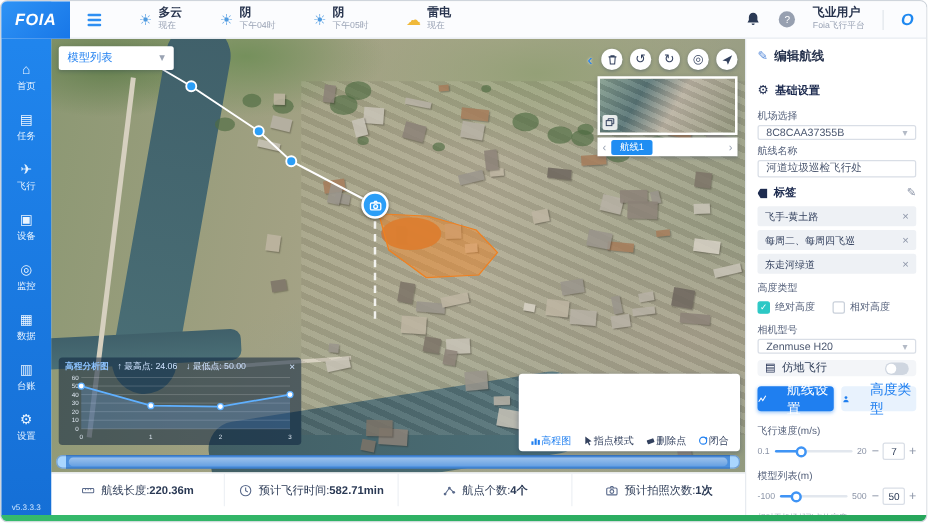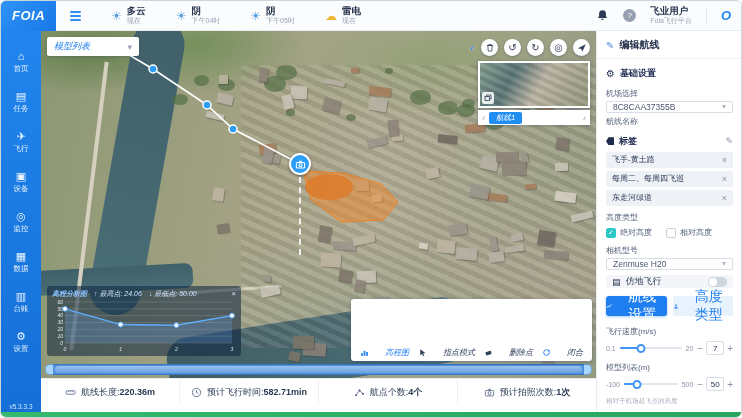--- a/index.html
+++ b/index.html
@@ -32,21 +32,21 @@
   .nav .itm .nlb{font-size:7.5px;}
   .ver{position:absolute;bottom:4px;left:0;width:40px;text-align:center;font-size:6.5px;color:#cfe6ff;}
 
   
   .map{position:absolute;left:40px;top:30px;width:555px;height:347px;overflow:hidden;background:
     radial-gradient(130px 60px at 8% 6%,#64804e 0%,transparent 70%),
     radial-gradient(160px 70px at 28% 4%,#75905c 0%,transparent 70%),
     radial-gradient(220px 90px at 70% 8%,#94a077 0%,transparent 75%),
     radial-gradient(240px 130px at 92% 70%,#a8a28d 0%,transparent 70%),
     radial-gradient(280px 150px at 55% 88%,#99a088 0%,transparent 75%),
-    linear-gradient(100deg,#8c9873 0%,#a2a183 35%,#afaa92 60%,#929a7f 100%); font-style: italic;}
+    linear-gradient(100deg,#8c9873 0%,#a2a183 35%,#afaa92 60%,#929a7f 100%);}
   .water{position:absolute;background:linear-gradient(180deg,#40606a,#4a6f76);z-index:1;}
   .riv1{left:70px;top:-14px;width:52px;height:300px;transform:rotate(10deg);border-radius:26px;}
   .canal{left:-12px;top:236px;width:164px;height:25px;transform:rotate(-3deg);border-radius:8px;}
   .riv2{left:126px;top:286px;width:300px;height:66px;transform:rotate(-9deg);border-radius:22px;background:linear-gradient(90deg,#415e64,#4d7078);}
   .road{position:absolute;background:#d6d0bf;z-index:1;}
   .road1{left:46px;top:30px;width:4px;height:290px;transform:rotate(7deg);}
   .road2{left:120px;top:258px;width:120px;height:3px;transform:rotate(-4deg);}
   .rooftex{position:absolute;left:200px;top:34px;right:0;bottom:30px;background:repeating-linear-gradient(24deg,rgba(104,94,86,.30) 0 5px,rgba(226,219,206,.30) 5px 10px);opacity:.45;z-index:1;}
   .bld{position:absolute;inset:0;z-index:2;}
   .bld i{position:absolute;display:block;}
@@ -78,21 +78,21 @@
   .elev .ehead{display:flex;align-items:center;gap:7px;font-size:7px;color:#cfe3ff;line-height:1.2;}
   .elev .ehead .et{color:#8fc4ff;font-weight:bold;}
   .elev .ehead .ex{margin-left:auto;color:#cfe3ff;cursor:pointer;font-size:8px;}
 
   
   .mscroll{left:4px;right:4px;bottom:3px;height:11px;border-radius:5px;background:linear-gradient(90deg,#a9d6ff 0 8px,#4c90dd 8px calc(100% - 8px),#a9d6ff calc(100% - 8px));box-shadow:inset 0 0 0 1px rgba(30,80,150,.4);cursor:pointer;}
   .mscroll .hdl{position:absolute;left:10px;right:10px;top:2px;bottom:2px;border-radius:4px;background:linear-gradient(180deg,rgba(255,255,255,.45),rgba(255,255,255,.15));}
 
   
   .pill{right:4px;bottom:17px;background:#fff;border-radius:3px;box-shadow:0 1px 4px rgba(20,40,80,.3);display:flex;align-items:center;gap:9px;padding:3px 9px;}
-  .pill .pitem{display:flex;align-items:center;gap:16px;font-size:8px;color:#33415e;cursor:pointer;margin-top:45px;}
+  .pill .pitem{display:flex;align-items:center;gap:0;font-size:8px;color:#33415e;cursor:pointer;margin-top:45px;}
   .pill .pitem svg{width:9px;height:9px;}
   .pill .pitem.act{color:#1f7ff0;}
   .pill .iblue{color:#1f7ff0;}
 
   
   .stats{position:absolute;left:40px;top:377px;width:555px;height:27px;background:#fff;border-top:1px solid #e9edf2;display:flex;z-index:10;}
   .stats .cell{flex:1;display:flex;align-items:center;justify-content:center;gap:5px;border-right:1px solid #eef1f5;font-size:9px;color:#2b3a55;}
   .stats .cell:last-child{border-right:none;}
   .stats .cell svg{width:11px;height:11px;color:#5b6b8c;}
   .stats .cell b{font-weight:bold;}
@@ -116,21 +116,21 @@
   .chip2 .x{margin-left:auto;color:#8a93a6;cursor:pointer;font-size:9px;}
   .chkrow{display:flex;gap:14px;margin:2px 0 4px;}
   .chk{display:flex;align-items:flex-end;gap:4px;font-size:8px;color:#55617b;cursor:pointer;}
   .box{width:10px;height:10px;border-radius:2px;border:1px solid #c9d0da;background:#fff;display:flex;align-items:center;justify-content:center;color:#fff;font-size:7px;}
   .box.on{background:#2cc8c5;border-color:#2cc8c5;}
   .togglerow{background:#f3f5f8;border-radius:3px;height:20px;display:flex;align-items:center;gap:5px;padding:0 6px;margin:5px 0 2px;}
   .togglerow .tic{font-size:9px;color:#1d2b4f;}
   .switch{margin-left:auto;width:19px;height:10px;border-radius:5px;background:#cfd6e0;position:relative;cursor:pointer;}
   .switch::after{content:"";position:absolute;left:1px;top:1px;width:8px;height:8px;border-radius:50%;background:#fff;}
   .tabs{display:flex;gap:6px;margin:6px 0 7px;}
-  .tabbtn{flex:1;height:20px;border-radius:3px;display:flex;align-items:center;justify-content:flex-end;gap:16px;font-size:14px;cursor:pointer;}
+  .tabbtn{flex:1;height:20px;border-radius:3px;display:flex;align-items:center;justify-content:flex-end;gap:16px;font-size:11px;cursor:pointer;}
   .tabbtn svg{width:9px;height:9px;}
   .tabbtn.act{background:#1f7ff0;color:#fff;box-shadow:0 1px 3px rgba(31,127,240,.4);}
   .tabbtn.ghost{background:#e8f2fd;color:#1f7ff0;}
   .sliderrow{display:flex;align-items:center;gap:4px;margin:2px 0 4px;}
   .sl-min,.sl-max{font-size:7px;color:#8a93a6;}
   .track{flex:1;height:2px;background:#e2e7ee;border-radius:1px;position:relative;cursor:pointer;}
   .track .fill{position:absolute;left:0;top:0;bottom:0;background:#3f94f5;border-radius:1px;}
   .track .knob{position:absolute;top:-3.5px;width:9px;height:9px;border-radius:50%;background:#fff;border:2px solid #3f94f5;transform:translateX(-50%);}
   .step{display:flex;align-items:center;gap:3px;}
   .step .mp{color:#8a93a6;font-size:10px;cursor:pointer;}
@@ -521,20 +521,21 @@
     <div class="sect">
       <span class="gear">⚙</span>
       <span>基础设置</span>
     </div>
     <div class="flabel">机场选择</div>
     <div class="select">
       <span class="sv">8C8CAA37355B</span>
       <span class="chev">▾</span>
     </div>
     <div class="flabel">航线名称</div>
+    <div class="input">河道垃圾巡检飞行处</div>
 
     <div class="tagshead">
       <span class="tagshape"></span>
       <span>标签</span>
       <span class="edit">✎</span>
     </div>
     <div id="tags">
         <div class="chip2">
           <span>飞手-黄土路</span>
           <span class="x">×</span>

